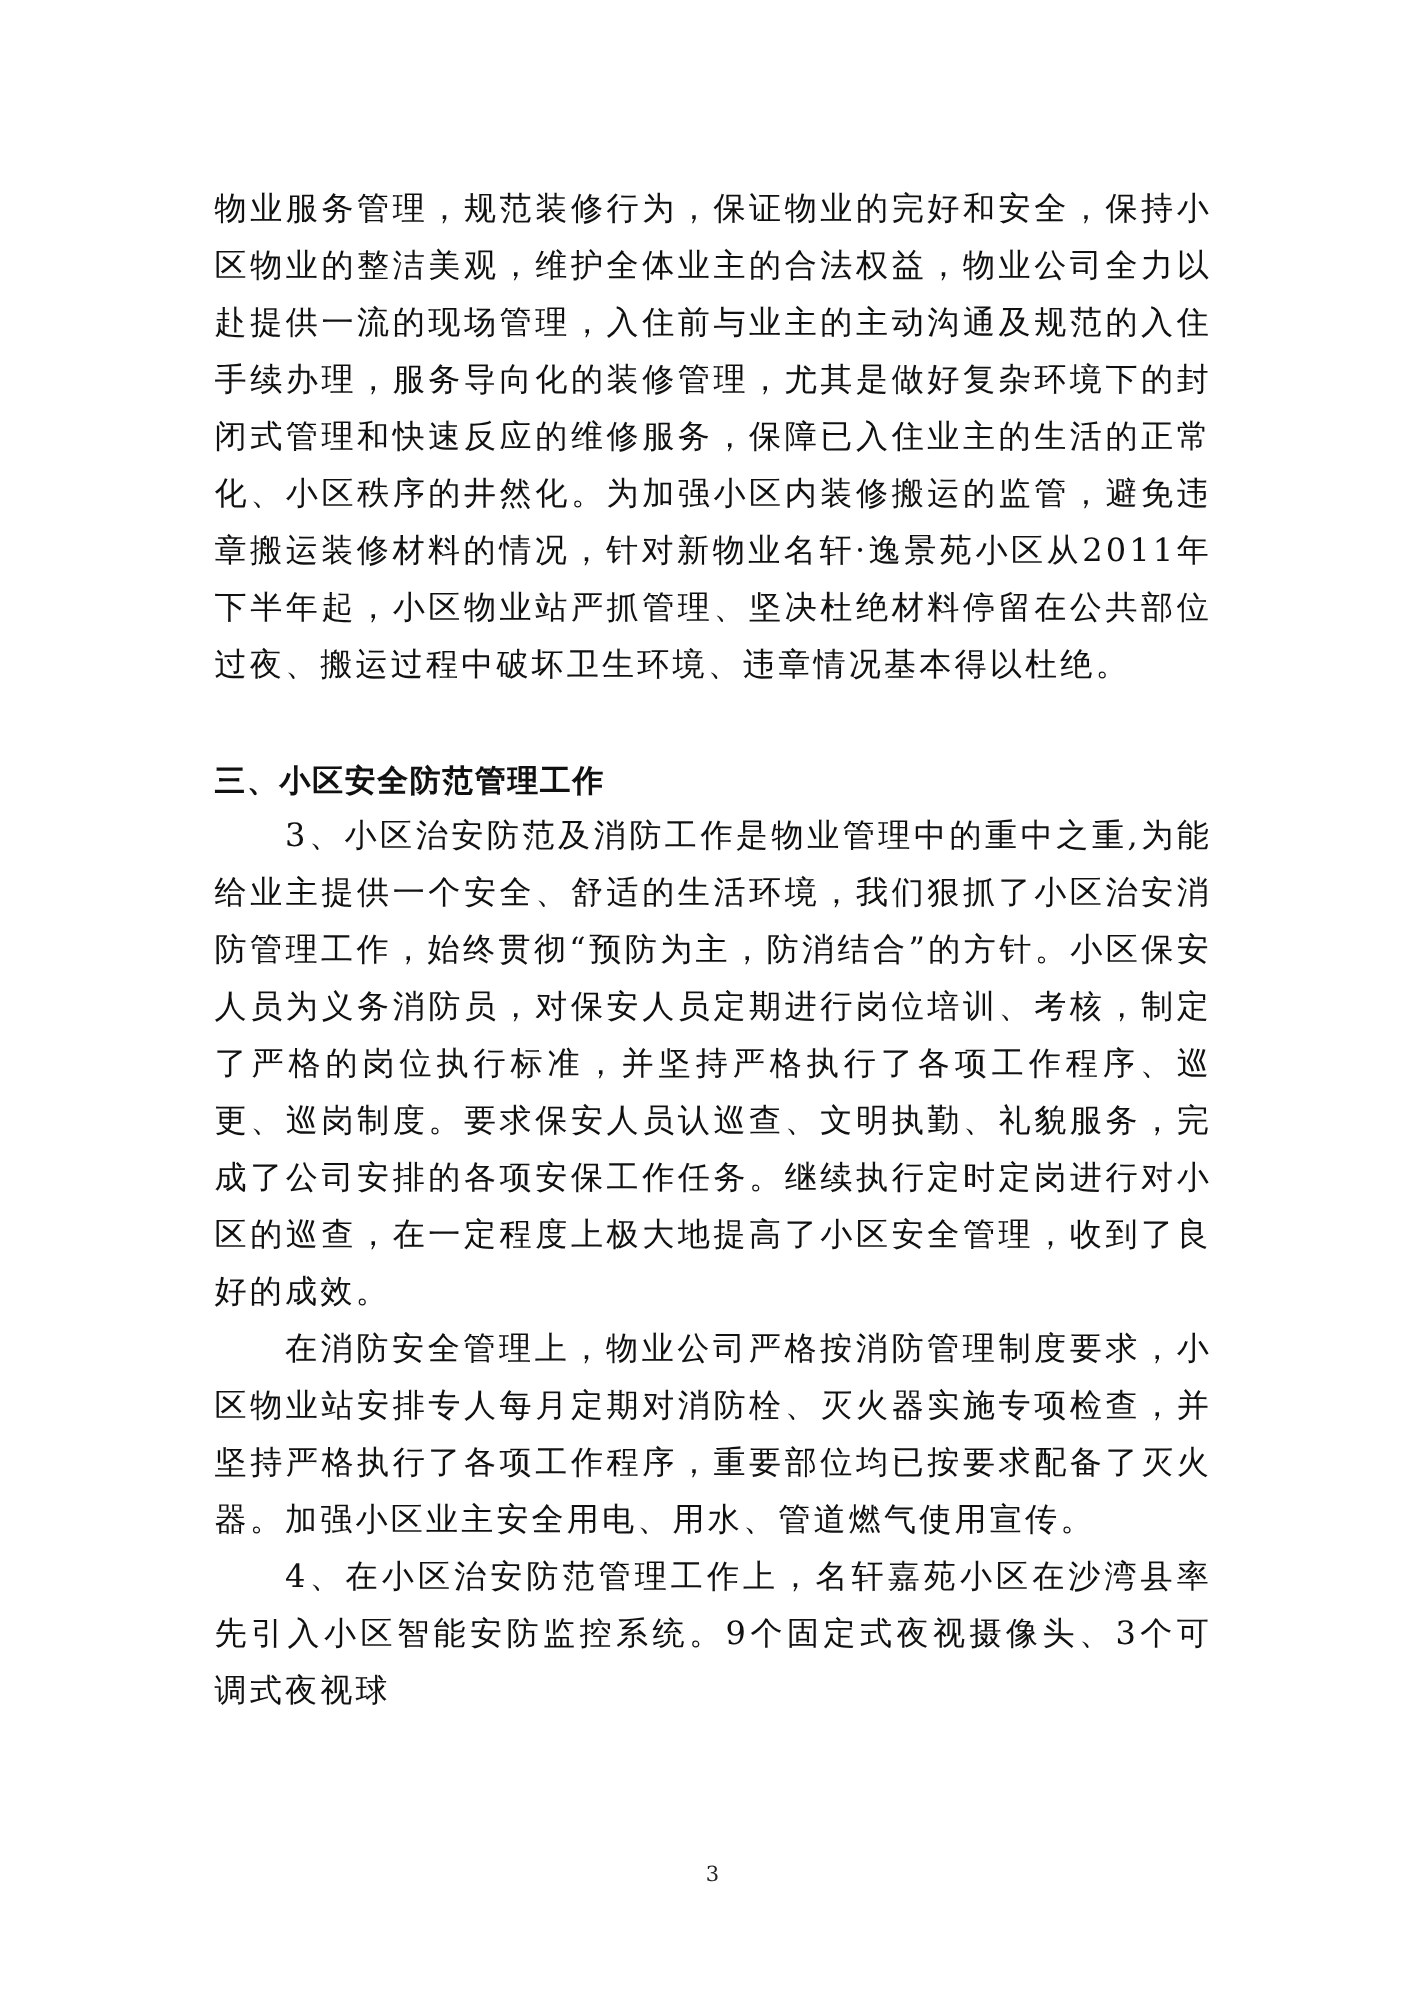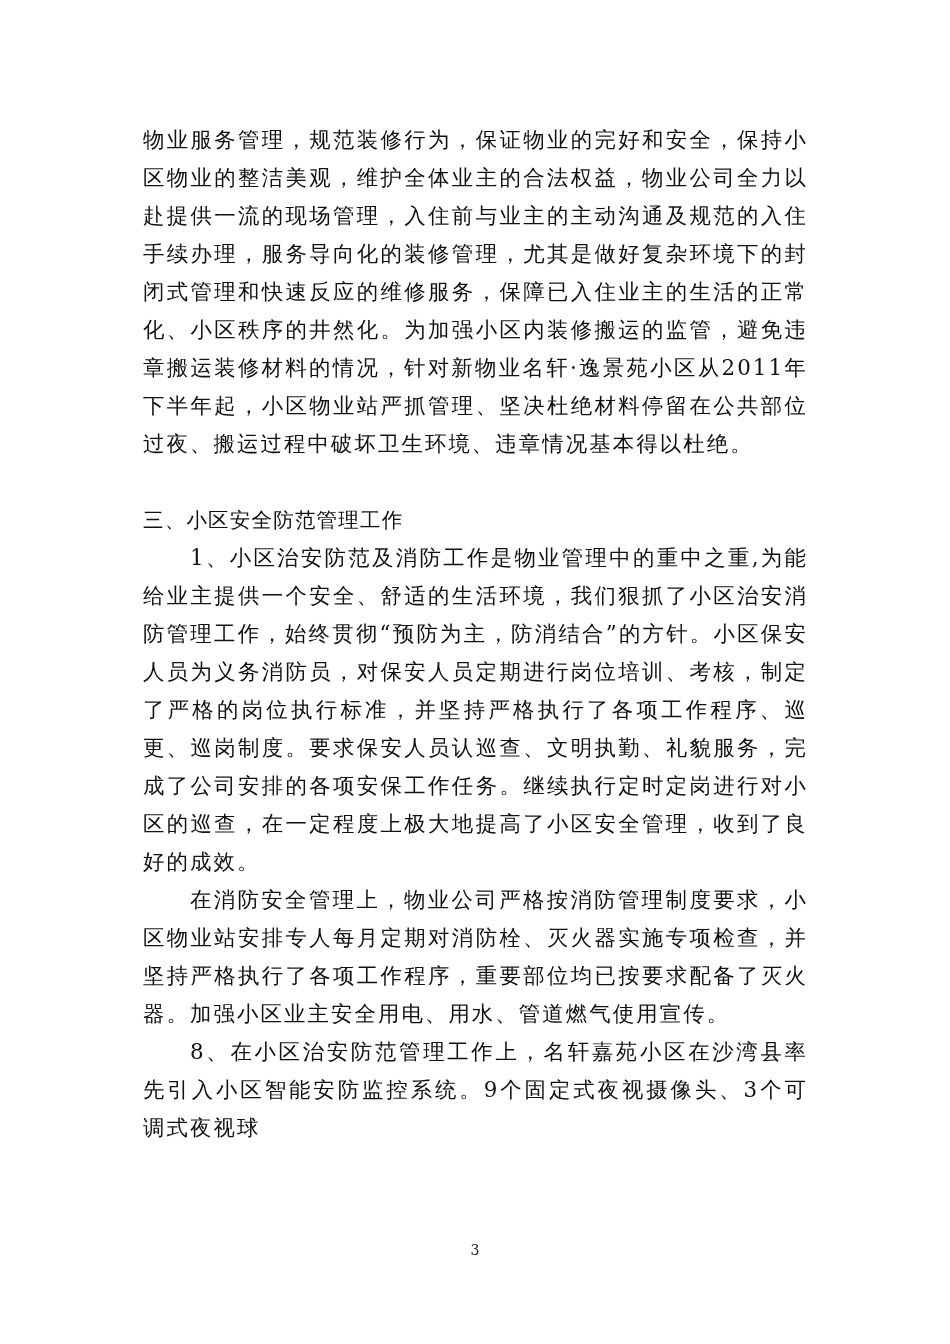--- a/index.html
+++ b/index.html
@@ -13,36 +13,36 @@
       font-family: "DejaVu Serif", "Liberation Serif", serif;
       font-size: 21.4px;
       line-height: 38px;
       color: #111111;
       letter-spacing: 2.1px;
     }
     .para { margin: 0; text-align: justify; text-justify: inter-character; }
     .indent { text-indent: 47px; }
     .blank { height: 38px; }
     .heading {
-      margin: 0; font-weight: normal; letter-spacing: 1.2px;
+      margin: 0; font-weight: bold; letter-spacing: 1.2px;
       font-family: "DejaVu Sans", "Liberation Sans", sans-serif;
       font-size: 20.5px;
     }
     .page-number {
       position: absolute; left: 0; width: 950px; top: 1242px; text-align: center;
       font-family: "DejaVu Serif", "Liberation Serif", serif;
       font-size: 14px; color: #222222;
     }
   </style>
 </head>
 <body>
 
 <div class="page">
   <div class="content">
     <p class="para">物业服务管理，规范装修行为，保证物业的完好和安全，保持小区物业的整洁美观，维护全体业主的合法权益，物业公司全力以赴提供一流的现场管理，入住前与业主的主动沟通及规范的入住手续办理，服务导向化的装修管理，尤其是做好复杂环境下的封闭式管理和快速反应的维修服务，保障已入住业主的生活的正常化、小区秩序的井然化。为加强小区内装修搬运的监管，避免违章搬运装修材料的情况，针对新物业名轩·逸景苑小区从2011年下半年起，小区物业站严抓管理、坚决杜绝材料停留在公共部位过夜、搬运过程中破坏卫生环境、违章情况基本得以杜绝。</p>
     <div class="blank"></div>
     <p class="heading">三、小区安全防范管理工作</p>
-    <p class="para indent">1、小区治安防范及消防工作是物业管理中的重中之重,为能给业主提供一个安全、舒适的生活环境，我们狠抓了小区治安消防管理工作，始终贯彻“预防为主，防消结合”的方针。小区保安人员为义务消防员，对保安人员定期进行岗位培训、考核，制定了严格的岗位执行标准，并坚持严格执行了各项工作程序、巡更、巡岗制度。要求保安人员认巡查、文明执勤、礼貌服务，完成了公司安排的各项安保工作任务。继续执行定时定岗进行对小区的巡查，在一定程度上极大地提高了小区安全管理，收到了良好的成效。</p>
+    <p class="para indent">3、小区治安防范及消防工作是物业管理中的重中之重,为能给业主提供一个安全、舒适的生活环境，我们狠抓了小区治安消防管理工作，始终贯彻“预防为主，防消结合”的方针。小区保安人员为义务消防员，对保安人员定期进行岗位培训、考核，制定了严格的岗位执行标准，并坚持严格执行了各项工作程序、巡更、巡岗制度。要求保安人员认巡查、文明执勤、礼貌服务，完成了公司安排的各项安保工作任务。继续执行定时定岗进行对小区的巡查，在一定程度上极大地提高了小区安全管理，收到了良好的成效。</p>
     <p class="para indent">在消防安全管理上，物业公司严格按消防管理制度要求，小区物业站安排专人每月定期对消防栓、灭火器实施专项检查，并坚持严格执行了各项工作程序，重要部位均已按要求配备了灭火器。加强小区业主安全用电、用水、管道燃气使用宣传。</p>
-    <p class="para indent">8、在小区治安防范管理工作上，名轩嘉苑小区在沙湾县率先引入小区智能安防监控系统。9个固定式夜视摄像头、3个可调式夜视球</p>
+    <p class="para indent">4、在小区治安防范管理工作上，名轩嘉苑小区在沙湾县率先引入小区智能安防监控系统。9个固定式夜视摄像头、3个可调式夜视球</p>
   </div>
   <div class="page-number">3</div>
 </div>
 
 </body></html>

